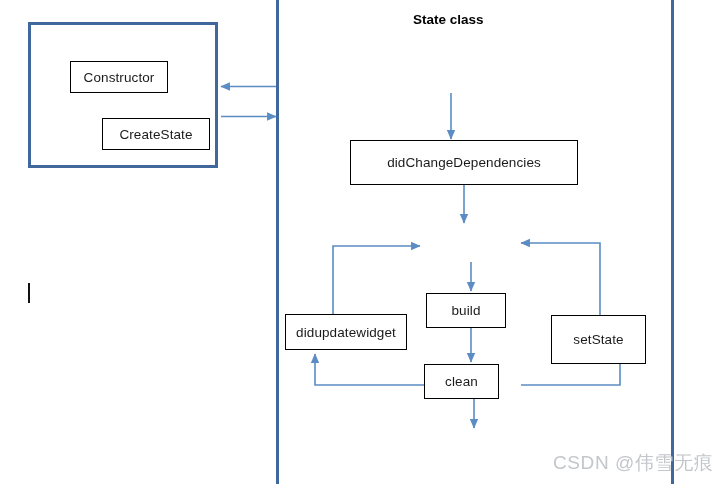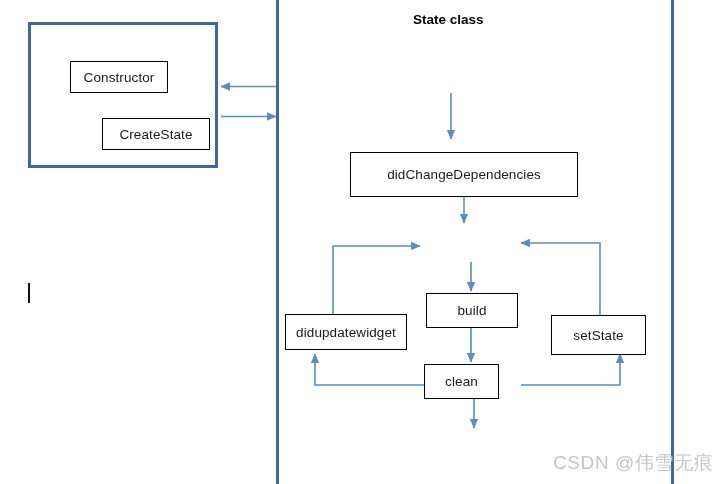--- a/index.html
+++ b/index.html
@@ -108,28 +108,28 @@
   <div class="group-box" style="left:28px; top:22px; width:190px; height:146px;"></div>
 
 
   <div class="node" style="left:70px; top:61px; width:98px; height:32px;">Constructor</div>
 
   <div class="node" style="left:60px; top:118px; width:108px; height:32px;margin-left:42px;">CreateState</div>
 
   <div class="section-title" style="left:413px; top:12px;">State class</div>
 
 
-  <div class="node" style="left:350px; top:140px; width:228px; height:45px;margin-top:12px;">didChangeDependencies</div>
+  <div class="node" style="left:350px; top:140px; width:228px; height:45px;">didChangeDependencies</div>
 
 
-  <div class="node" style="left:426px; top:293px; width:92px; height:35px;">build</div>
+  <div class="node" style="left:426px; top:293px; width:80px; height:35px;">build</div>
 
   <div class="node" style="left:285px; top:314px; width:122px; height:36px;">didupdatewidget</div>
 
-  <div class="node" style="left:551px; top:315px; width:95px; height:40px;">setState</div>
+  <div class="node" style="left:551px; top:315px; width:95px; height:49px;">setState</div>
 
   <div class="node" style="left:424px; top:364px; width:75px; height:35px;">clean</div>
 
 
   <div class="caret" style="left:28px; top:283px; height:20px;"></div>
 
   <div class="watermark" style="left:553px; top:450px;">CSDN @伟雪无痕</div>
 
 </div>
 

